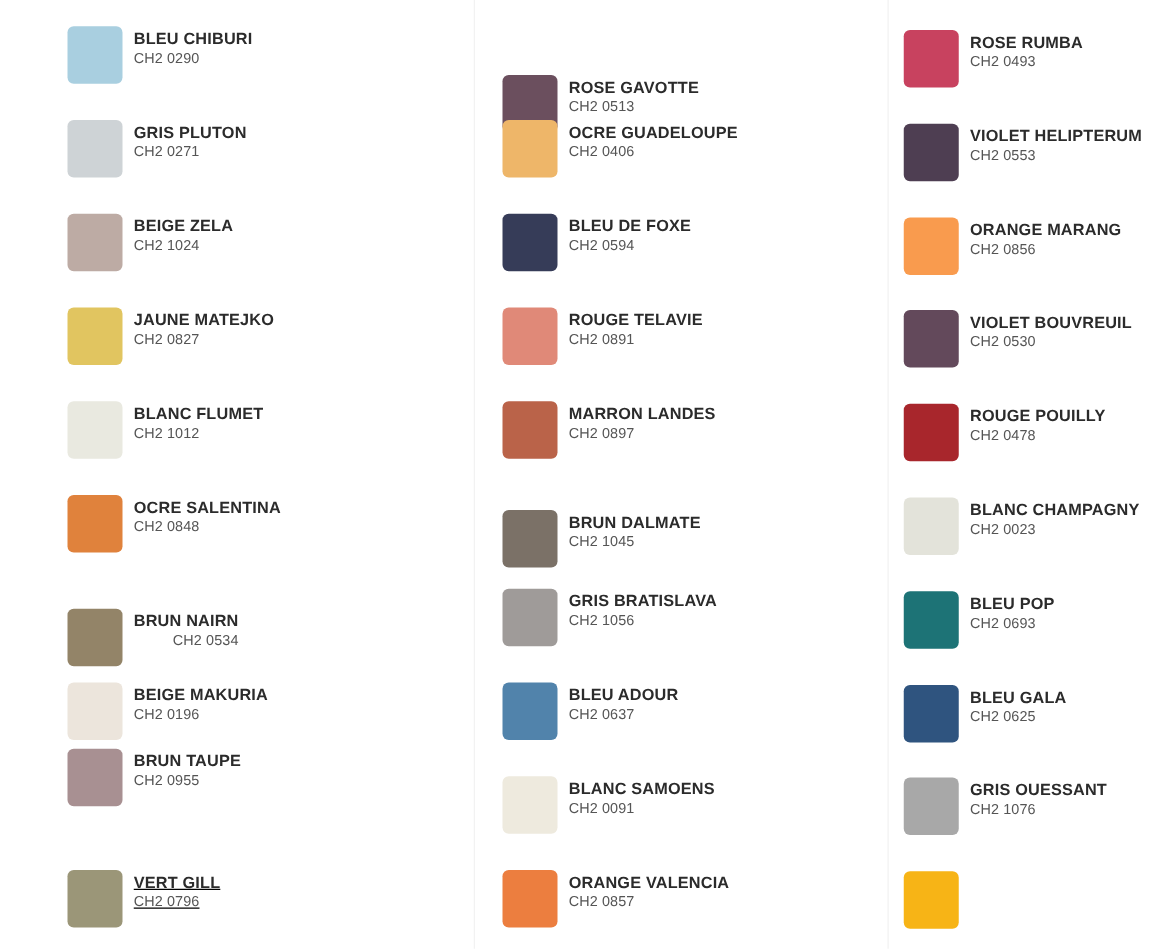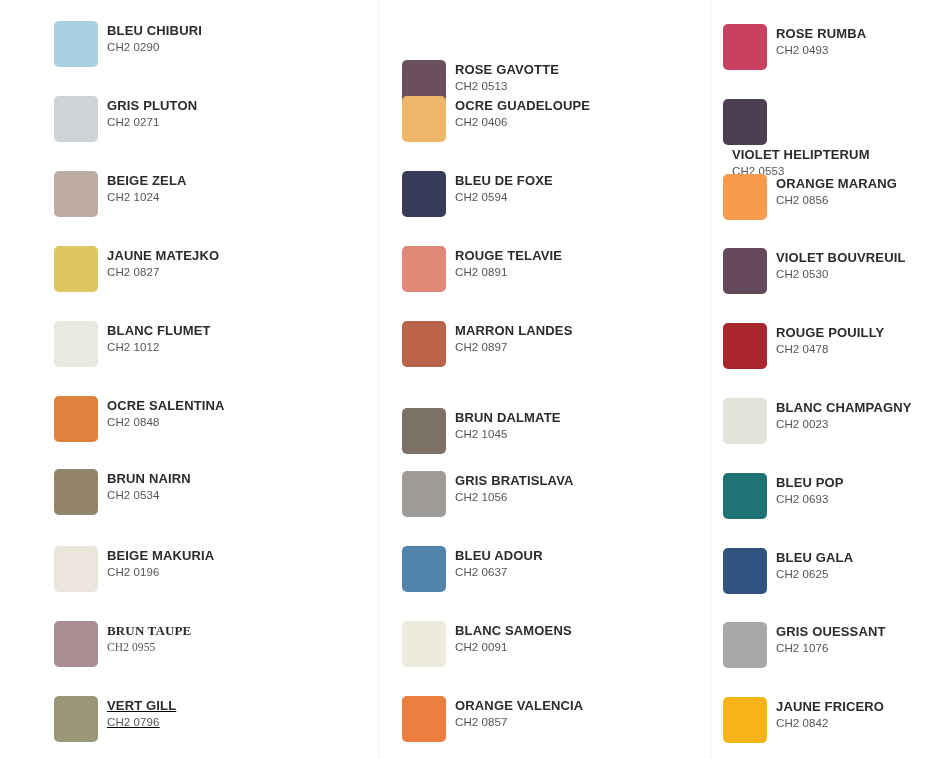--- a/index.html
+++ b/index.html
@@ -126,35 +126,35 @@
           <div class="swatch-code">CH2 1012</div>
         </div>
       </div>
       <div class="swatch-item" style="top: 396px;">
         <div class="swatch-chip" style="background: rgb(224, 130, 60);"></div>
         <div class="swatch-text">
           <div class="swatch-name">OCRE SALENTINA</div>
           <div class="swatch-code">CH2 0848</div>
         </div>
       </div>
-      <div class="swatch-item" style="top: 469px;">
+      <div class="swatch-item" style="top: 487px; text-align: right;">
         <div class="swatch-chip" style="background: rgb(147, 132, 104);"></div>
         <div class="swatch-text">
           <div class="swatch-name">BRUN NAIRN</div>
           <div class="swatch-code">CH2 0534</div>
         </div>
       </div>
       <div class="swatch-item" style="top: 546px; justify-content: flex-end;">
         <div class="swatch-chip" style="background: rgb(236, 229, 220);"></div>
         <div class="swatch-text">
           <div class="swatch-name">BEIGE MAKURIA</div>
           <div class="swatch-code">CH2 0196</div>
         </div>
       </div>
-      <div class="swatch-item" style="top: 621px; font-family: Liberation Serif, serif;">
+      <div class="swatch-item" style="top: 599px;">
         <div class="swatch-chip" style="background: rgb(168, 144, 146);"></div>
         <div class="swatch-text">
           <div class="swatch-name">BRUN TAUPE</div>
           <div class="swatch-code">CH2 0955</div>
         </div>
       </div>
       <div class="swatch-item" style="top: 696px; text-decoration: underline;">
         <div class="swatch-chip" style="background: rgb(155, 150, 120);"></div>
         <div class="swatch-text">
           <div class="swatch-name">VERT GILL</div>
@@ -235,21 +235,21 @@
       </div>
     </div>
   <div class="swatch-column col-2">
       <div class="swatch-item" style="top: 24px;">
         <div class="swatch-chip" style="background: rgb(200, 66, 95);"></div>
         <div class="swatch-text">
           <div class="swatch-name">ROSE RUMBA</div>
           <div class="swatch-code">CH2 0493</div>
         </div>
       </div>
-      <div class="swatch-item" style="top: 98.8px; flex-direction: column;">
+      <div class="swatch-item" style="top: 98.8px;">
         <div class="swatch-chip" style="background: rgb(78, 62, 82);"></div>
         <div class="swatch-text">
           <div class="swatch-name">VIOLET HELIPTERUM</div>
           <div class="swatch-code">CH2 0553</div>
         </div>
       </div>
       <div class="swatch-item" style="top: 173.6px;">
         <div class="swatch-chip" style="background: rgb(249, 155, 78);"></div>
         <div class="swatch-text">
           <div class="swatch-name">ORANGE MARANG</div>
@@ -293,20 +293,16 @@
       </div>
       <div class="swatch-item" style="top: 622.4px;">
         <div class="swatch-chip" style="background: rgb(168, 168, 168);"></div>
         <div class="swatch-text">
           <div class="swatch-name">GRIS OUESSANT</div>
           <div class="swatch-code">CH2 1076</div>
         </div>
       </div>
       <div class="swatch-item" style="top: 697.2px;">
         <div class="swatch-chip" style="background: rgb(247, 180, 22);"></div>
-        <div class="swatch-text">
-          <div class="swatch-name">JAUNE FRICERO</div>
-          <div class="swatch-code">CH2 0842</div>
-        </div>
       </div>
     </div>
 
 </div>
 
 </body></html>

